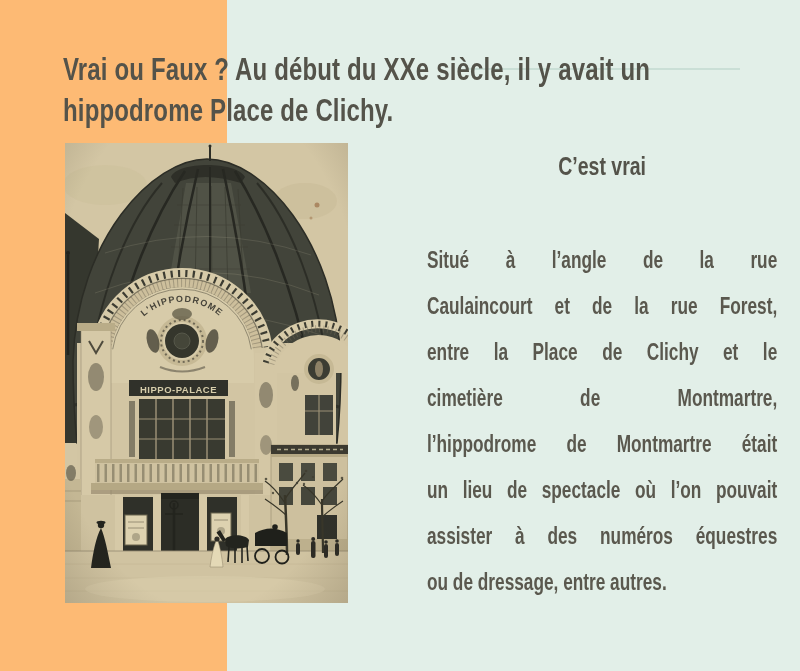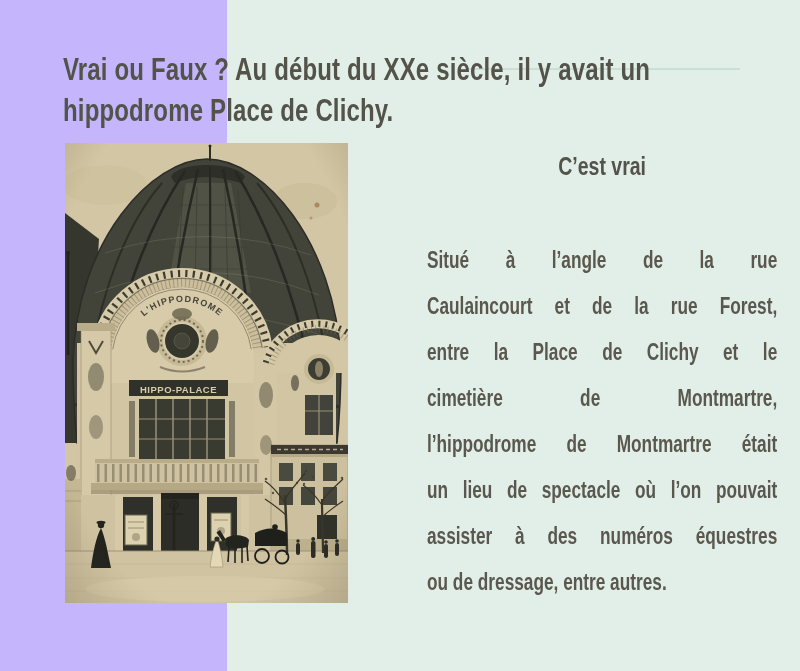--- a/index.html
+++ b/index.html
@@ -1,17 +1,17 @@
 <!DOCTYPE html>
 <html><head>
 <meta charset="utf-8">
 <style>
   html,body{margin:0;padding:0;}
   body{font-family:"Liberation Sans",sans-serif;}
-  #page{position:relative;width:800px;height:671px;background:#c4b5fd;overflow:hidden;}
+  #page{position:relative;width:800px;height:671px;background:#fdba74;overflow:hidden;}
   .green-panel{position:absolute;left:227px;top:0;width:573px;height:671px;background:#e2efe8;}
   .title-line-deco{position:absolute;left:468px;top:68px;width:272px;height:2px;background:#c5dcd2;opacity:.85;}
   .cond{transform:scaleX(0.75);transform-origin:0 0;}
   .title{position:absolute;left:63px;top:49px;width:1000px;color:#54534a;font-size:32px;font-weight:700;line-height:41px;letter-spacing:0.2px;}
   .title div{white-space:nowrap;}
   .answer{position:absolute;left:427px;top:150px;width:467px;text-align:center;color:#54534a;font-size:26px;font-weight:700;line-height:32px;}
   .para{position:absolute;left:427px;top:237px;width:467px;color:#5a584e;font-size:23px;font-weight:700;}
   .para .pline{height:46px;line-height:46px;text-align:justify;text-align-last:justify;white-space:normal;}
   .para .pline.last{text-align-last:left;}
   .photo{position:absolute;left:65px;top:143px;width:283px;height:460px;}

